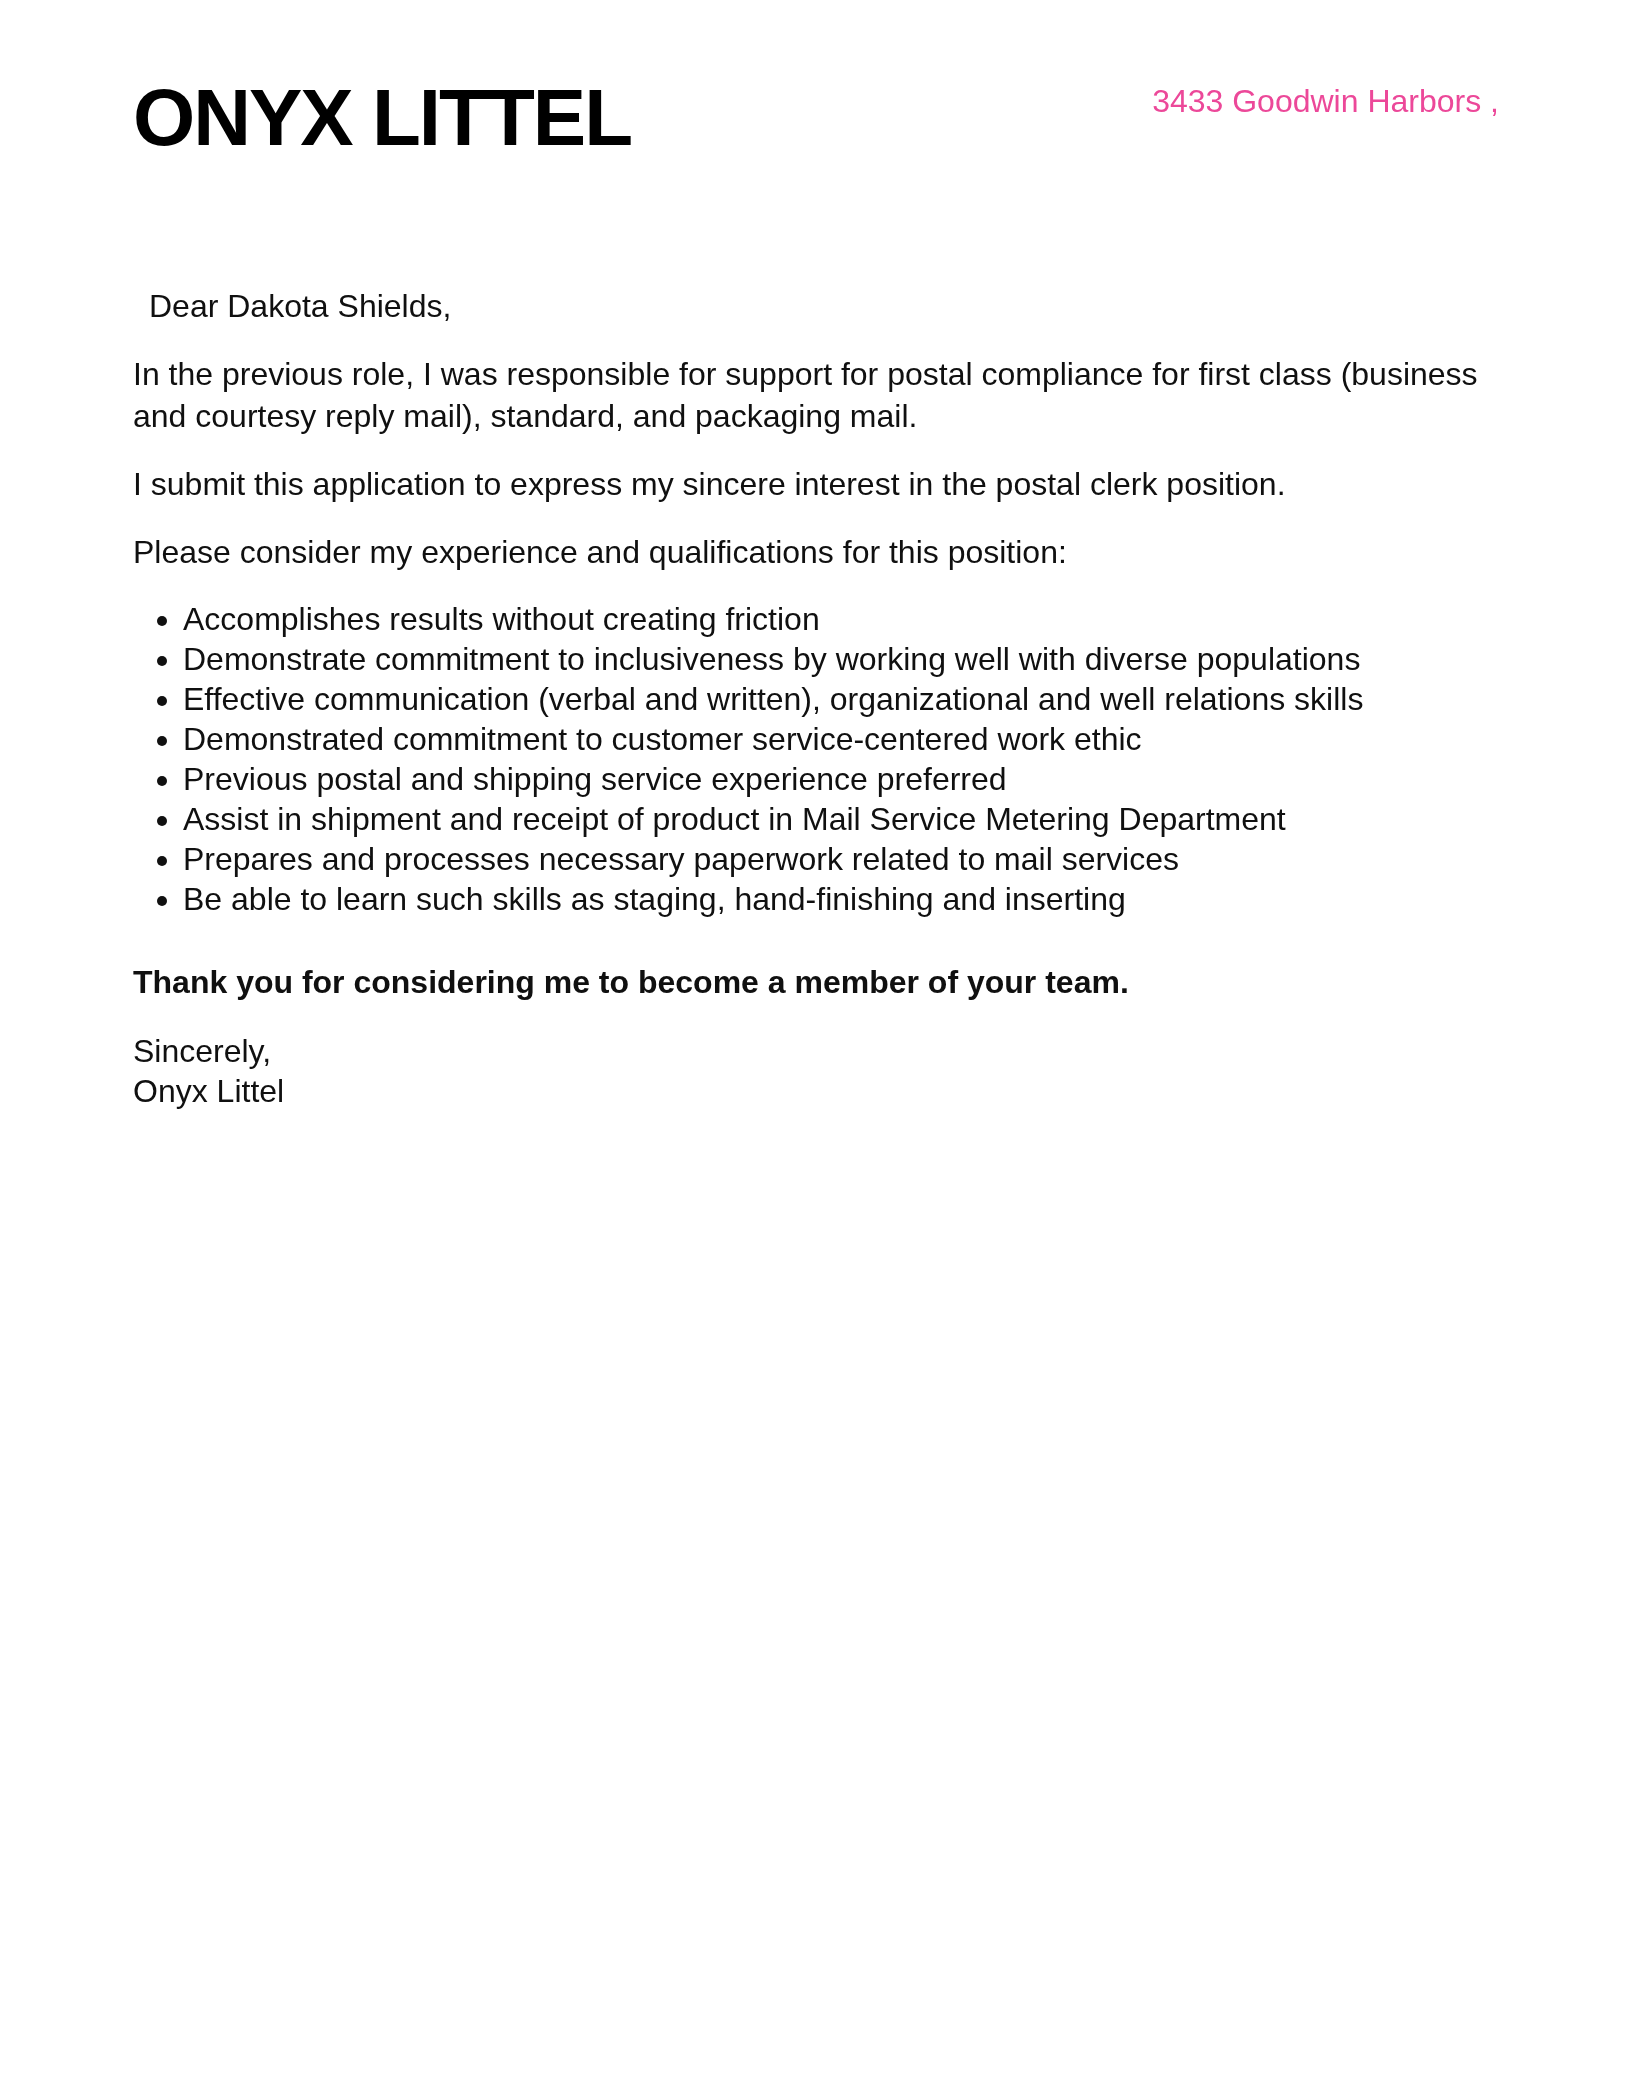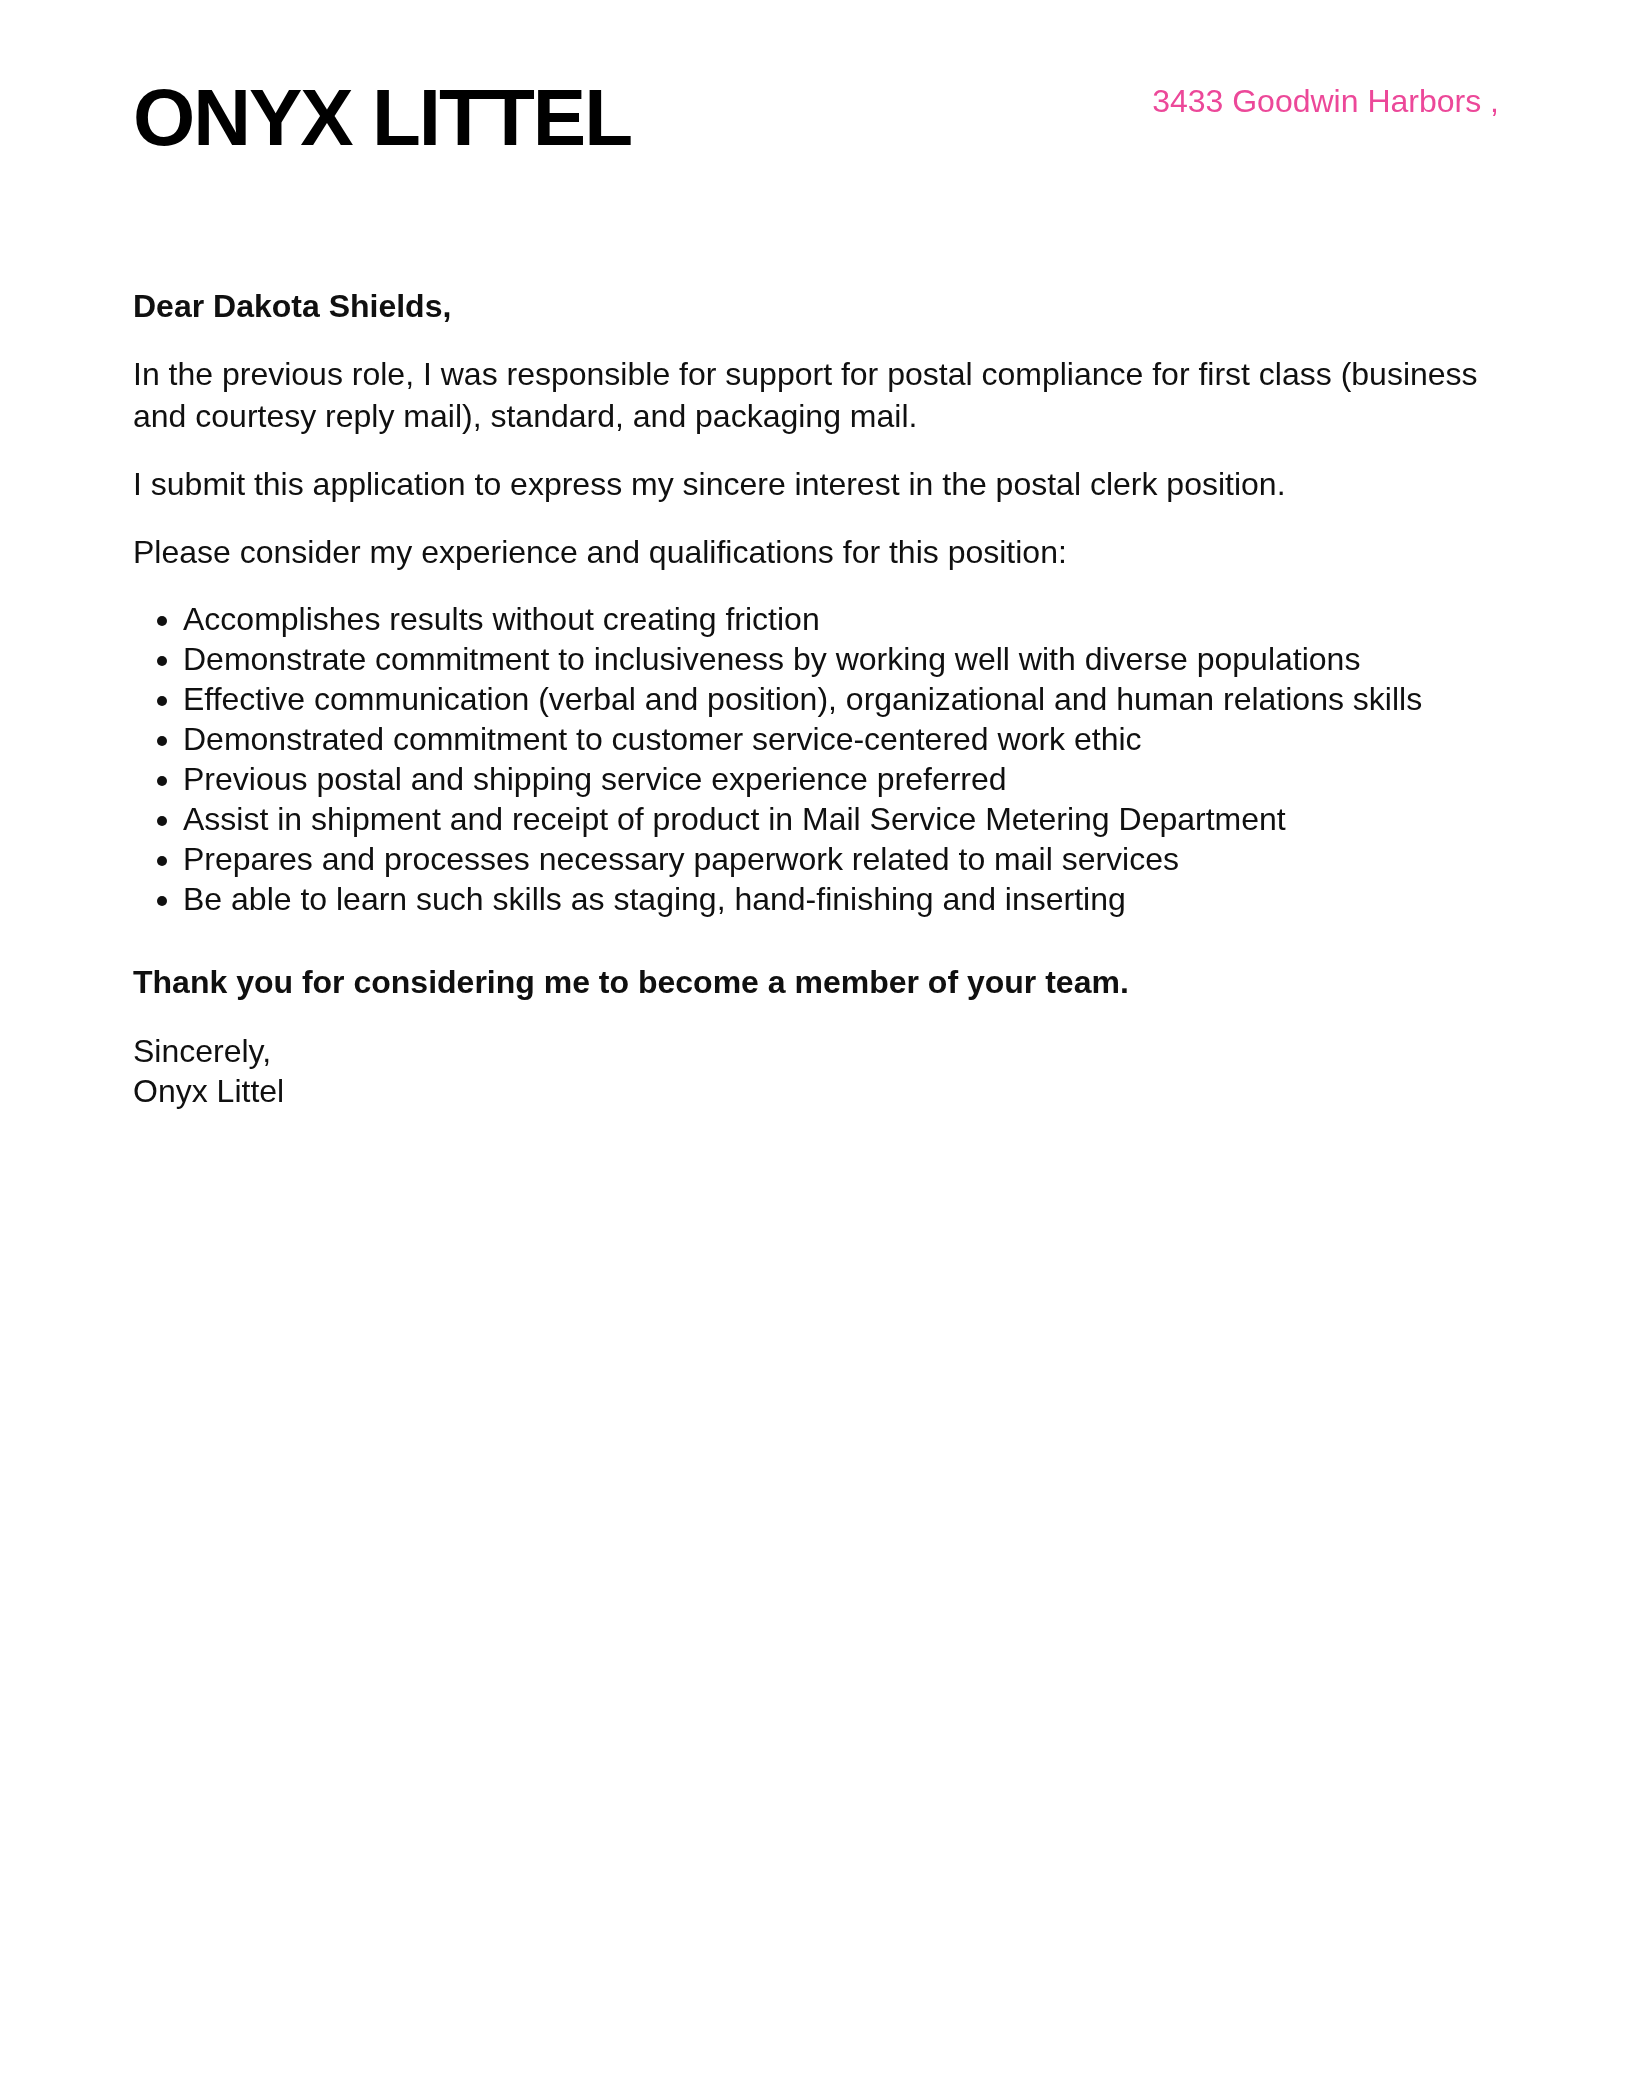--- a/index.html
+++ b/index.html
@@ -37,22 +37,22 @@
     text-align: left;
     color: #ec4899;
     white-space: nowrap;
   }
   .letter {
     padding: 0 133px;
     font-size: 32px;
     line-height: 42px;
   }
   .greeting {
-    margin: 127px 0 0 0;
-    font-weight: 700;
+    margin: 127px 0 0 16px;
+    font-weight: 400;
   }
   .para {
     margin: 26px 0 0 0;
   }
   ul.quals {
     margin: 26px 0 0 0;
     padding: 0 0 0 50px;
     list-style: disc outside;
   }
   ul.quals li {
@@ -85,21 +85,21 @@
 
     <p class="para">In the previous role, I was responsible for support for postal compliance for first class (business and courtesy reply mail), standard, and packaging mail.</p>
 
     <p class="para">I submit this application to express my sincere interest in the postal clerk position.</p>
 
     <p class="para">Please consider my experience and qualifications for this position:</p>
 
     <ul class="quals">
       <li>Accomplishes results without creating friction</li>
       <li>Demonstrate commitment to inclusiveness by working well with diverse populations</li>
-      <li>Effective communication (verbal and position), organizational and human relations skills</li>
+      <li>Effective communication (verbal and written), organizational and well relations skills</li>
       <li>Demonstrated commitment to customer service-centered work ethic</li>
       <li>Previous postal and shipping service experience preferred</li>
       <li>Assist in shipment and receipt of product in Mail Service Metering Department</li>
       <li>Prepares and processes necessary paperwork related to mail services</li>
       <li>Be able to learn such skills as staging, hand-finishing and inserting</li>
     </ul>
 
     <p class="thank">Thank you for considering me to become a member of your team.</p>
 
     <div class="closing">

